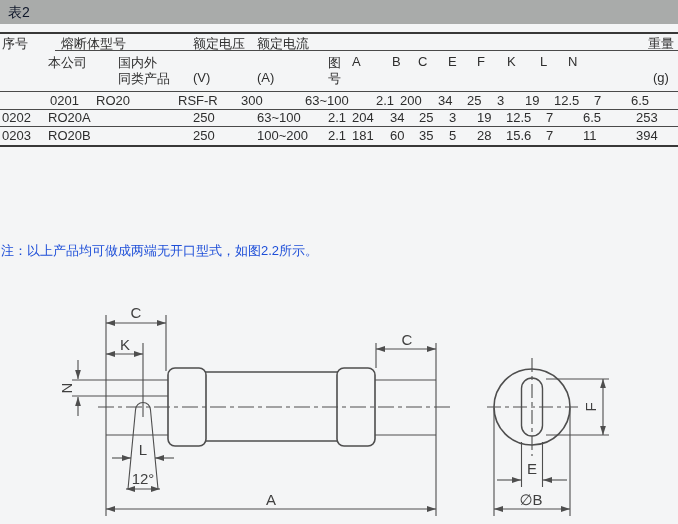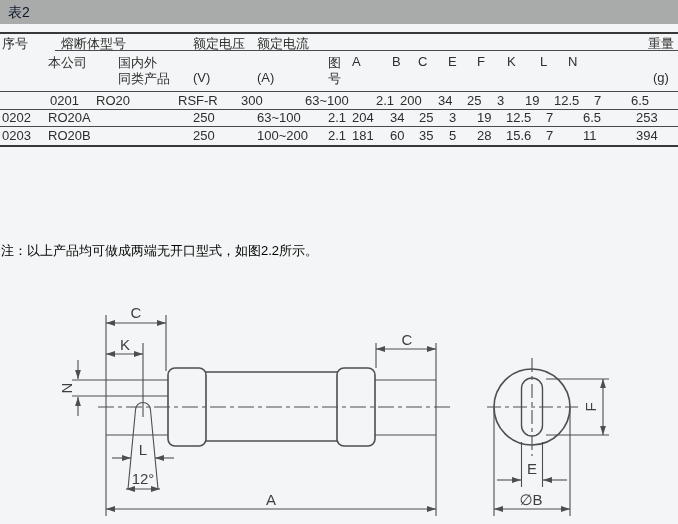--- a/index.html
+++ b/index.html
@@ -23,21 +23,21 @@
   
   .trow{position:absolute;left:0;width:678px;height:17px;font-size:13px;white-space:nowrap;}
   .trow span{position:absolute;top:0;}
   .c0{left:2px}.c1{left:48px}.c2{left:130px}.c3{left:193px}.c4{left:257px}
   .c5{left:328px}.c6{left:352px}.c7{left:390px}.c8{left:419px}.c9{left:449px}
   .c10{left:477px}.c11{left:506px}.c12{left:546px}.c13{left:583px}.c14{left:636px}
   .hA{left:352px}.hB{left:392px}.hC{left:418px}.hE{left:448px}
   .hF{left:477px}.hK{left:507px}.hL{left:540px}.hN{left:568px}
   .h2a{left:118px}.hwt{left:648px}.hg{left:653px}
   .note{
-    position:absolute;left:1px;top:242px;font-size:13px;color:#000000;white-space:nowrap;text-align:right;
+    position:absolute;left:1px;top:242px;font-size:13px;color:#1d4ed8;white-space:nowrap;text-align:right;
   }
   svg{position:absolute;left:0;top:0;}
   svg text{font-family:"Liberation Sans","DejaVu Sans",sans-serif;fill:#3f3f3f;}
 </style>
 </head>
 <body>
 
 <div class="titlebar">
   <span class="t">表2</span>
 </div>

